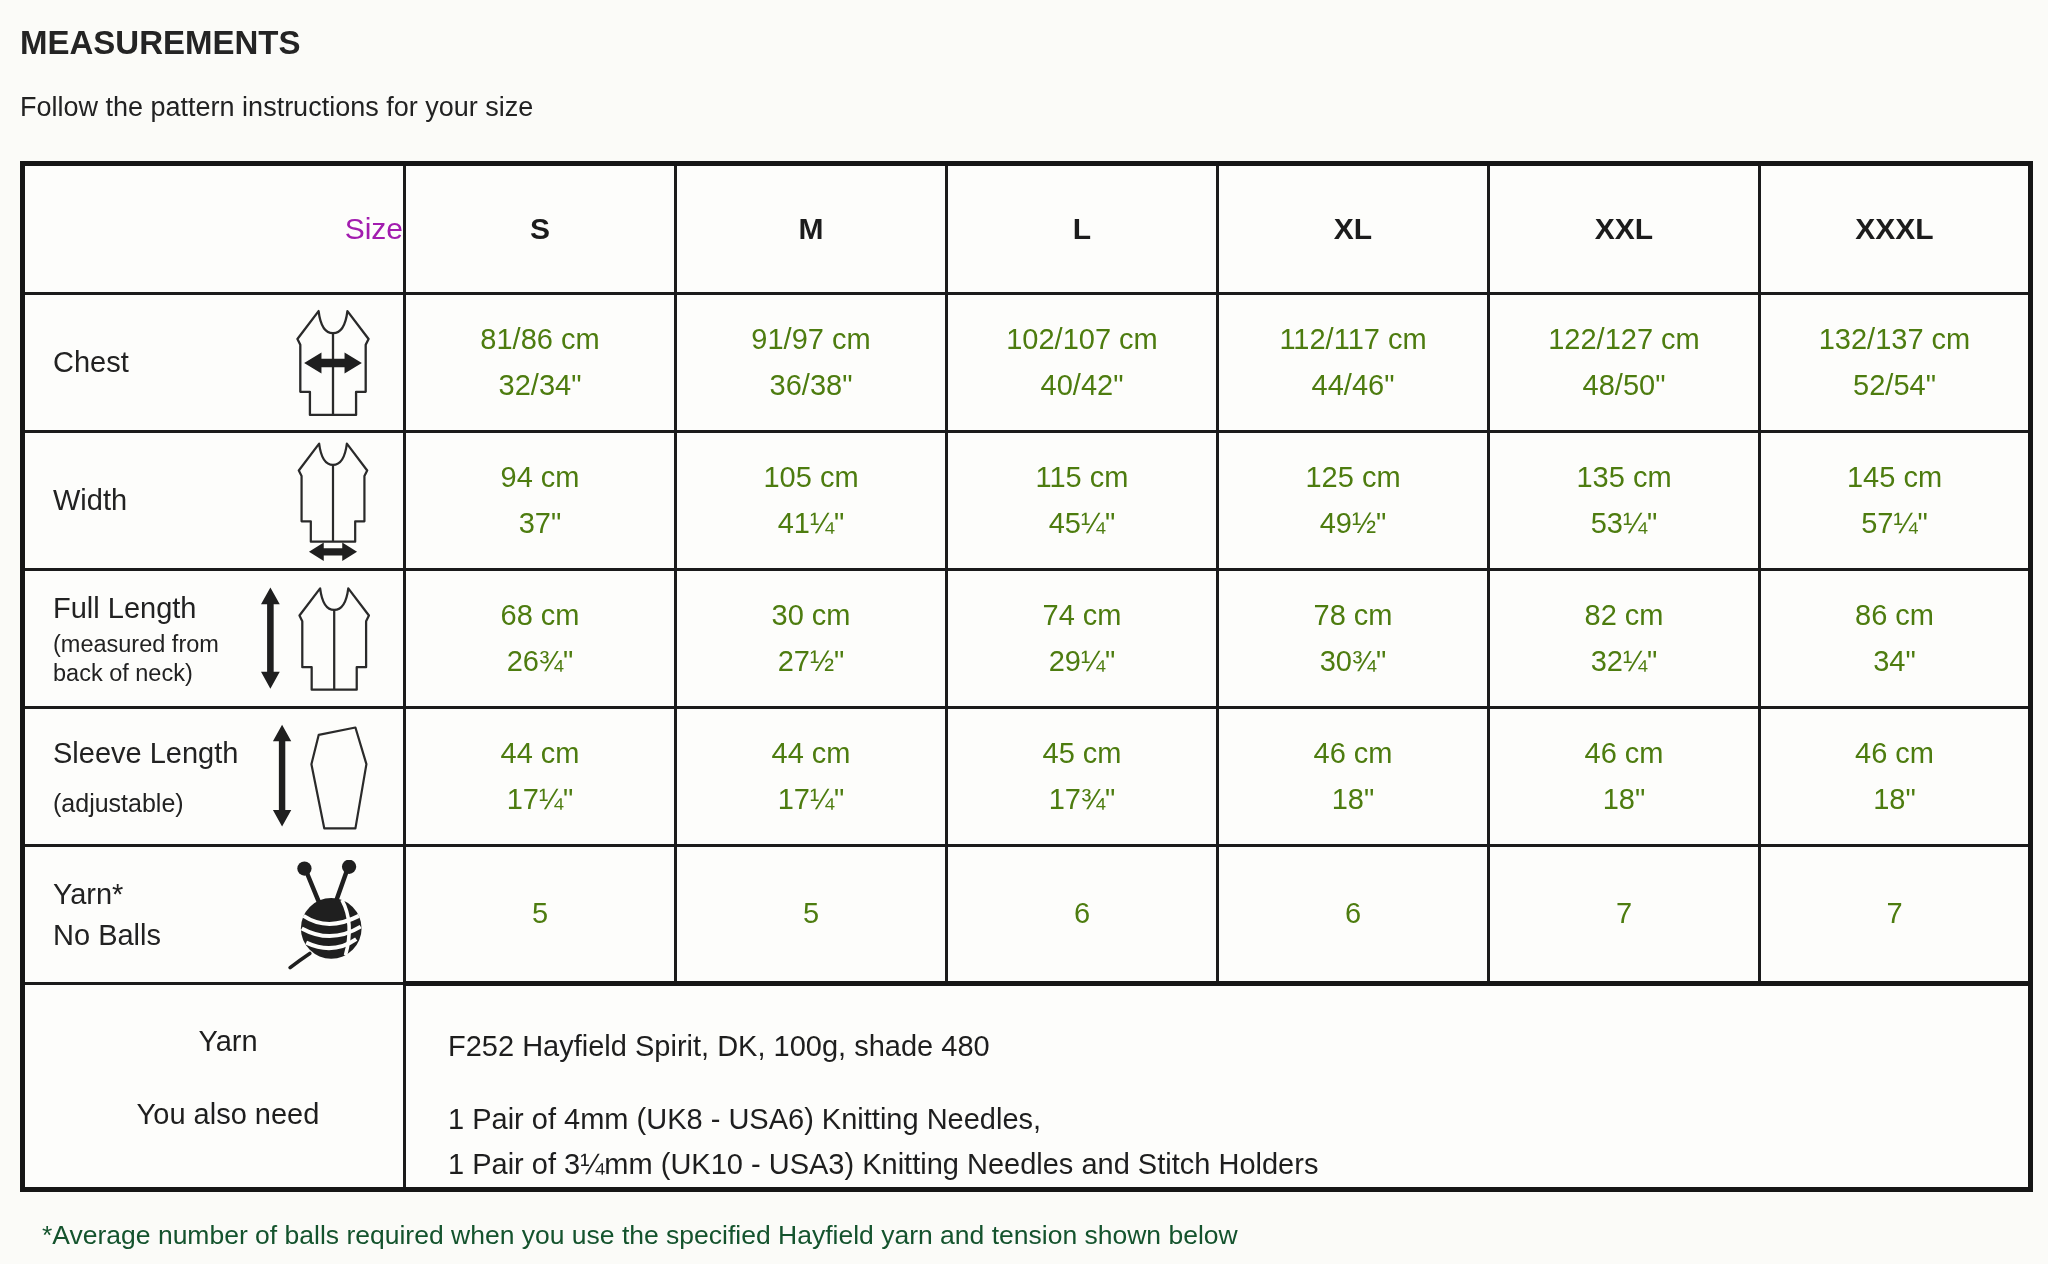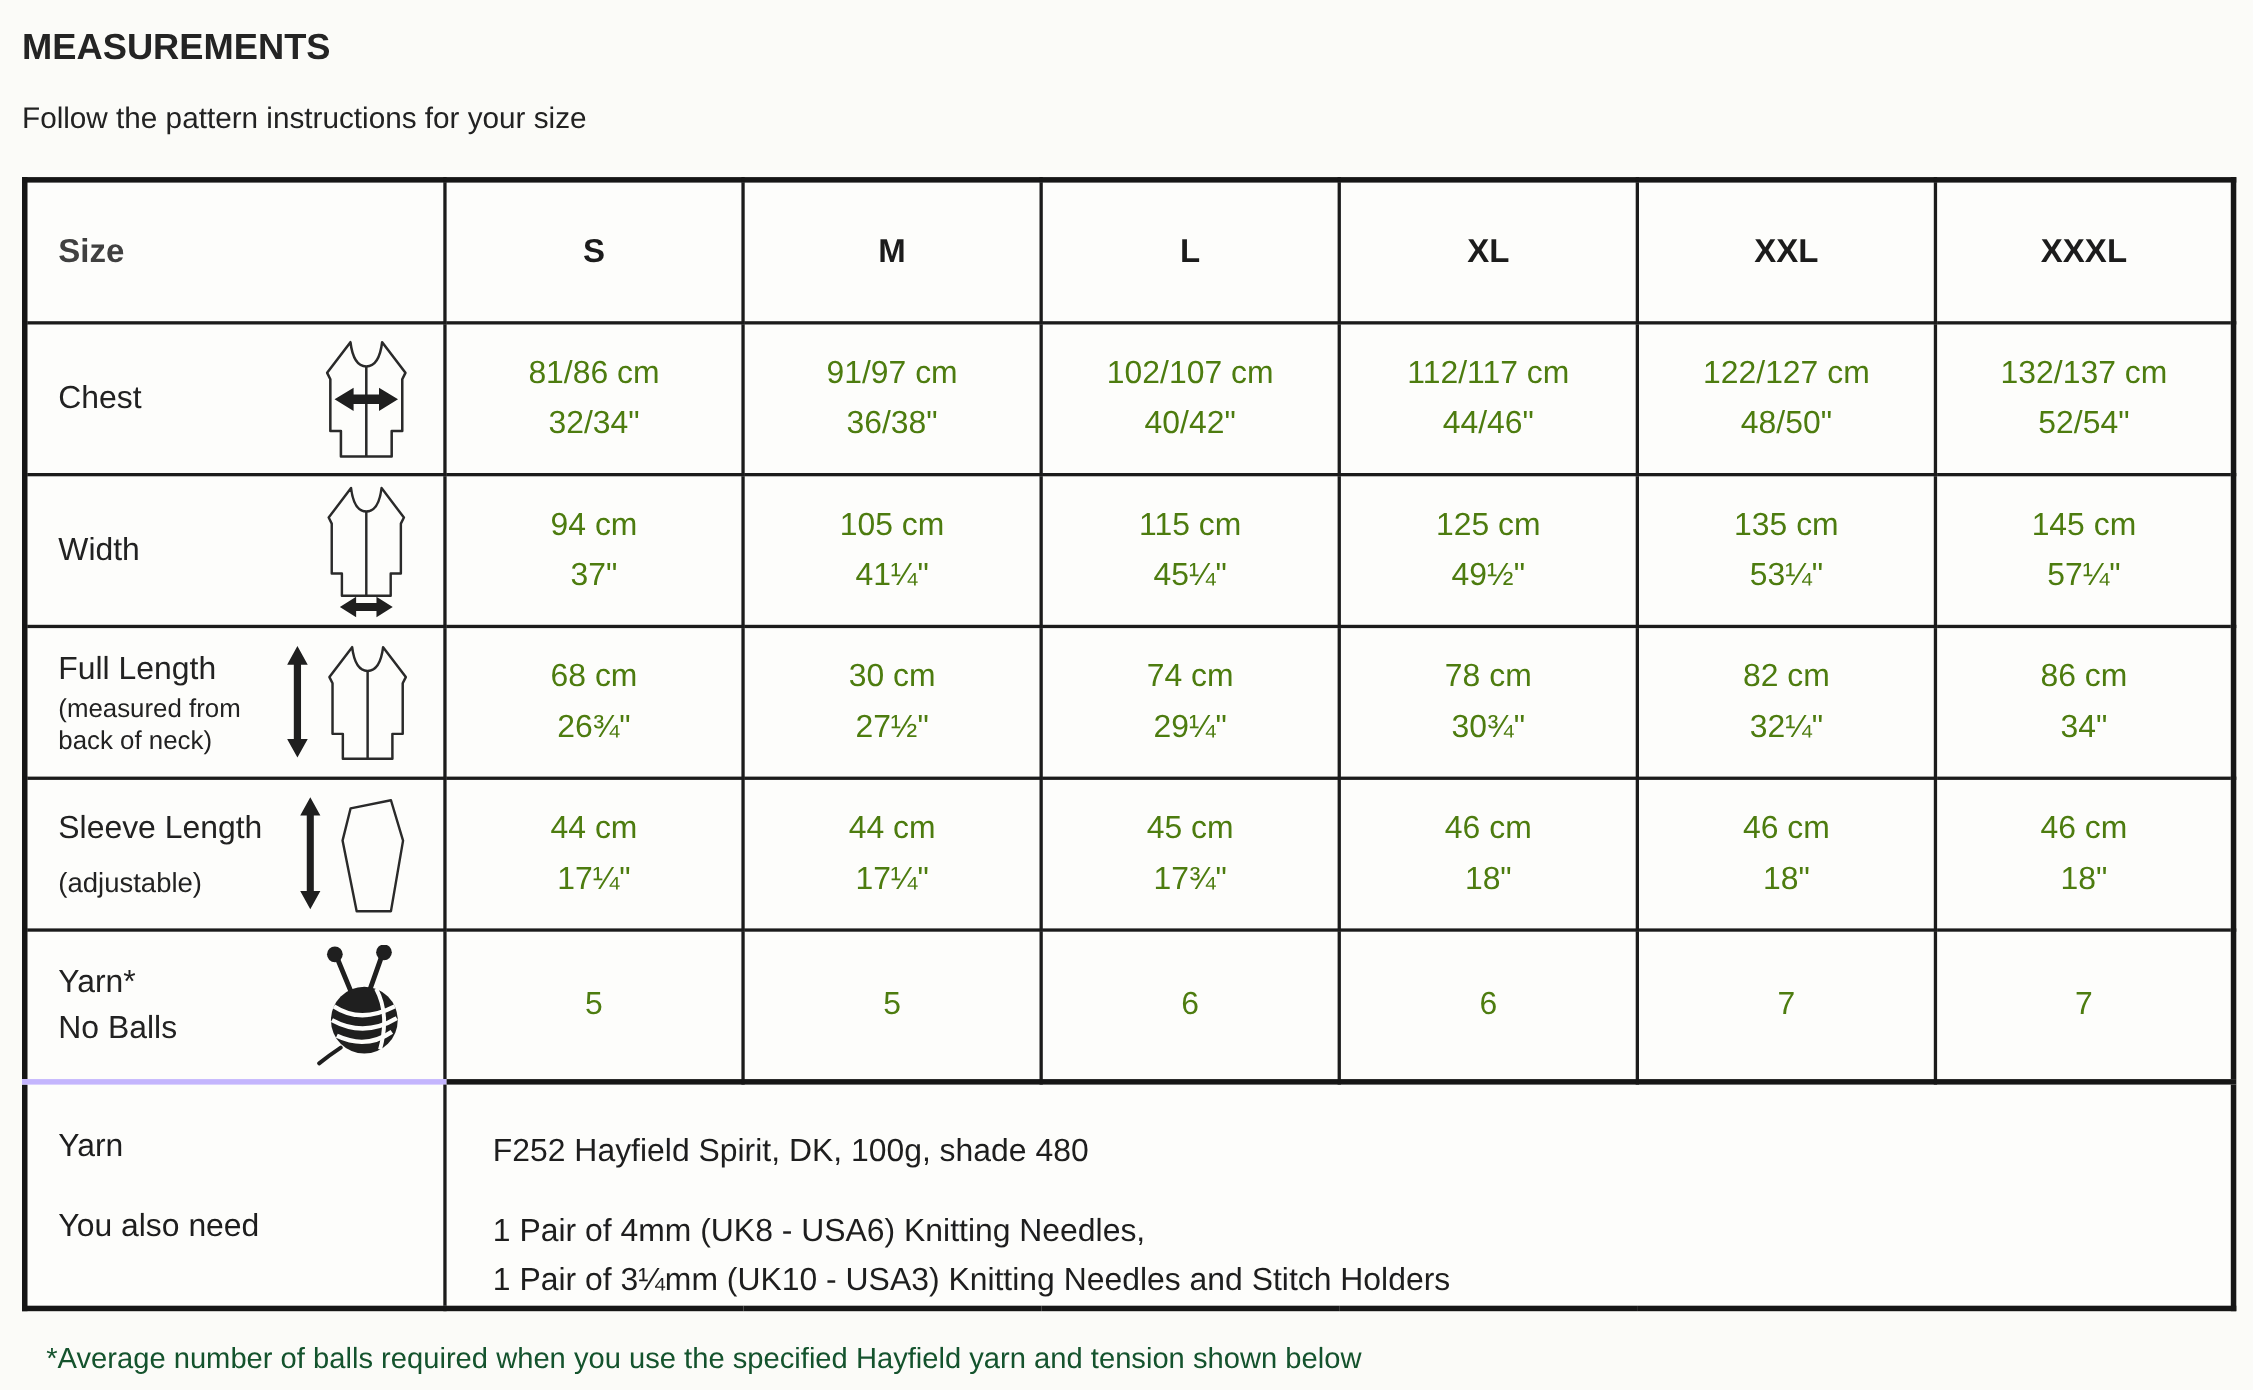--- a/index.html
+++ b/index.html
@@ -31,41 +31,41 @@
   col.c-size{width:271px;}
   td,th{
     border:3px solid #1b1b1b;
     padding:0;
     vertical-align:middle;
   }
   tr.hdr{height:130px;}
   tr.datarow{height:138px;}
   tr.footerrow{height:192px;}
   th.size-hd{
-    text-align:left;padding-left:28px;
-    font-size:30px;font-weight:700;color:#404040;
+    text-align:right;padding-left:28px;
+    font-size:30px;font-weight:400;color:#a21caf;
   }
   th.col-hd{
     text-align:center;font-size:30px;font-weight:700;color:#1c1c1c;
   }
   td.val{text-align:center;font-size:29px;line-height:1.58;color:#4d7c0f;}
   .labelflex{
     display:flex;align-items:center;justify-content:space-between;
     padding:0 20px 0 28px;
   }
   .labeltext{font-size:29px;color:#222;line-height:1.25;}
   .sublabel{font-size:23.5px;line-height:1.2;max-width:210px;margin-top:4px;}
   tr.row-sleeve .sublabel{font-size:25px;margin-top:16px;}
   tr.row-yarn .labeltext div{font-size:29px;}
   tr.row-yarn .sublabel{font-size:29px;margin-top:6px;max-width:none;}
   .icn{flex:0 0 auto;display:flex;align-items:center;}
   .icn svg{display:block;}
   .g-stroke{fill:none;stroke:#2a2a2a;stroke-width:2.4;stroke-linejoin:round;}
   .g-fill{fill:#1f1f1f;stroke:none;}
-  td.footer-label{vertical-align:top;border-top:5px solid #c4b5fd;}
+  td.footer-label{vertical-align:top;border-top:3px solid #c4b5fd;text-align:center;}
   td.footer-val{vertical-align:top;border-top:5px solid #161616;}
   .footer-label-in{padding:40px 0 0 28px;font-size:29px;}
   .footer-label-in .fl2{margin-top:40px;}
   .footer-val-in{padding:38px 0 0 42px;font-size:29px;line-height:1.55;}
   .footer-val-in .fv1{margin-bottom:28px;}
   .footnote{
     font-size:26.5px;color:#14532d;
     margin:28px 0 0 22px;
   }
 </style>

